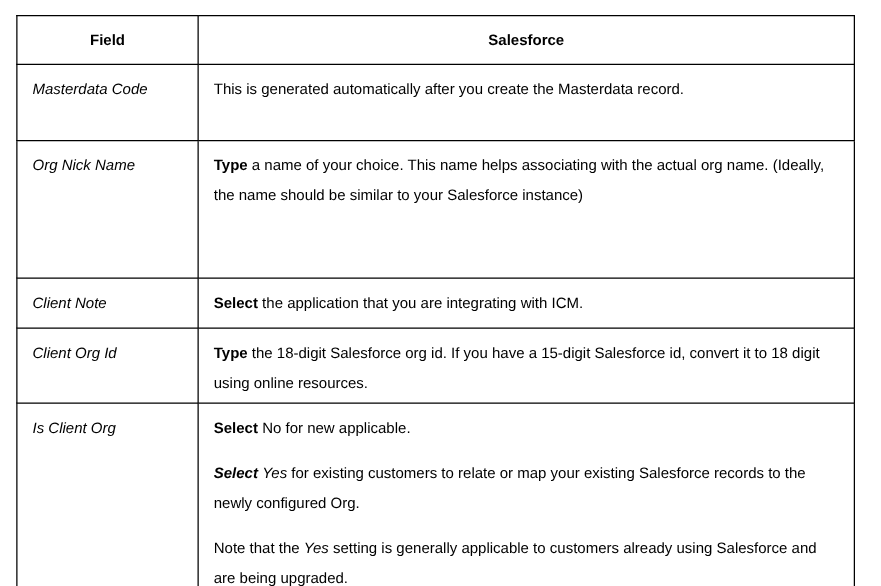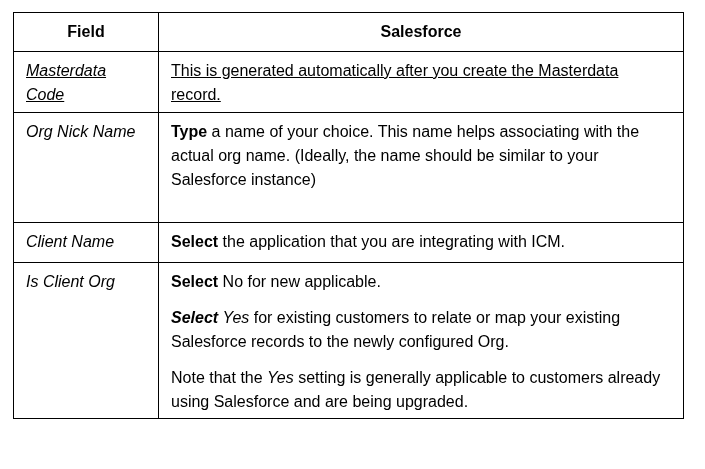--- a/index.html
+++ b/index.html
@@ -24,21 +24,21 @@
     top: 12px;
     width: 670px;
     border-collapse: collapse;
     table-layout: fixed;
     background: #ffffff;
   }
   table.doc-table th,
   table.doc-table td {
     border: 1.5px solid #000000;
     vertical-align: top;
-    font-size: 16px;
+    font-size: 12px;
     line-height: 24px;
     padding: 7px 12px 4px 12px;
     overflow: hidden;
   }
   col.col-field { width: 145px; }
   col.col-desc  { width: 525px; }
   table.doc-table th {
     font-weight: bold;
     text-align: center;
     vertical-align: middle;
@@ -47,21 +47,21 @@
   }
   td.field-cell {
     font-style: italic;
   }
   td.desc-cell p.para {
     margin: 0 0 12px 0;
   }
   td.desc-cell p.para:last-child {
     margin-bottom: 0;
   }
-  tr.r1 { height: 61px; text-decoration: underline; }
+  tr.r1 { height: 61px; }
   tr.r2 { height: 110px; }
   tr.r3 { height: 40px; }
   tr.r4 { height: 58px; }
   tr.r5 { height: 149px; }
 </style>
 </head>
 <body>
 
 <div class="page">
   <table class="doc-table">
@@ -80,23 +80,29 @@
             <p class="para"><span>This is generated automatically after you create the Masterdata record.</span></p>
           </td>
     </tr>
     <tr class="r2">
       <td class="field-cell">Org Nick Name</td>
       <td class="desc-cell">
             <p class="para"><span style="font-weight: bold;">Type</span><span> a name of your choice. This name helps associating with the actual org name. (Ideally, the name should be similar to your Salesforce instance)</span></p>
           </td>
     </tr>
     <tr class="r3">
-      <td class="field-cell">Client Name</td>
+      <td class="field-cell">Client Note</td>
       <td class="desc-cell">
             <p class="para"><span style="font-weight: bold;">Select</span><span> the application that you are integrating with ICM.</span></p>
+          </td>
+    </tr>
+    <tr class="r4">
+      <td class="field-cell">Client Org Id</td>
+      <td class="desc-cell">
+            <p class="para"><span style="font-weight: bold;">Type</span><span> the 18-digit Salesforce org id. If you have a 15-digit Salesforce id, convert it to 18 digit using online resources.</span></p>
           </td>
     </tr>
     <tr class="r5">
       <td class="field-cell">Is Client Org</td>
       <td class="desc-cell">
             <p class="para"><span style="font-weight: bold;">Select</span><span> </span><span style="">No</span><span> for new applicable.</span></p>
             <p class="para"><span style="font-weight: bold; font-style: italic;">Select</span><span> </span><span style="font-style: italic;">Yes</span><span> for existing customers to relate or map your existing Salesforce records to the newly configured Org.</span></p>
             <p class="para"><span>Note that the </span><span style="font-style: italic;">Yes</span><span> setting is generally applicable to customers already using Salesforce and are being upgraded.</span></p>
           </td>
     </tr>

